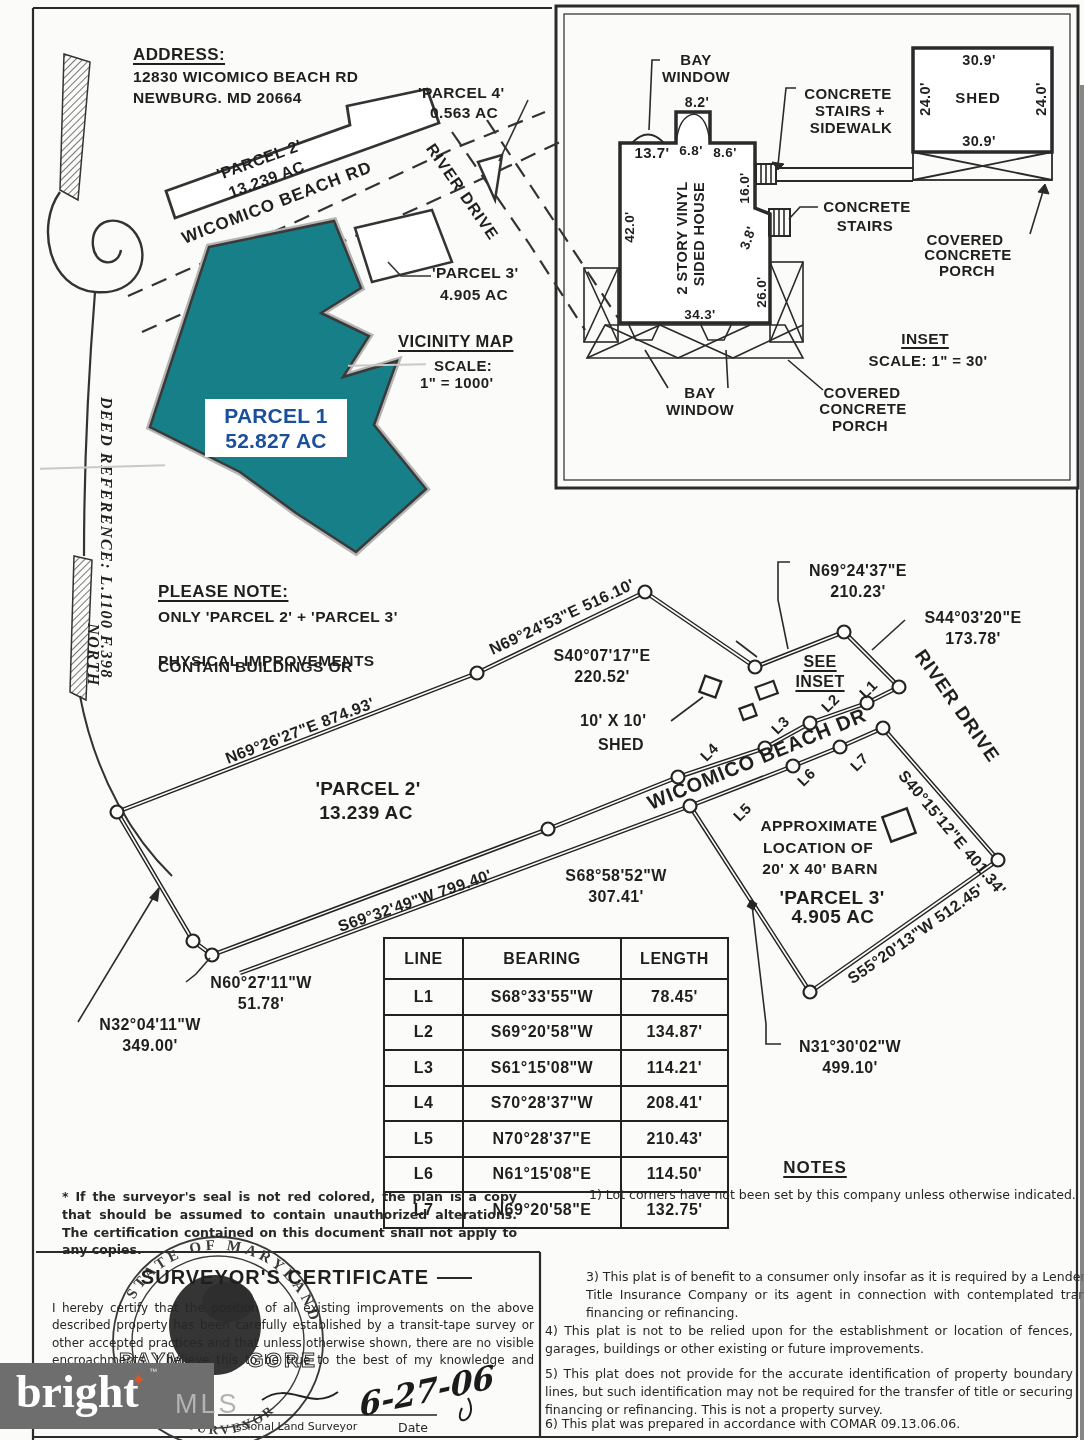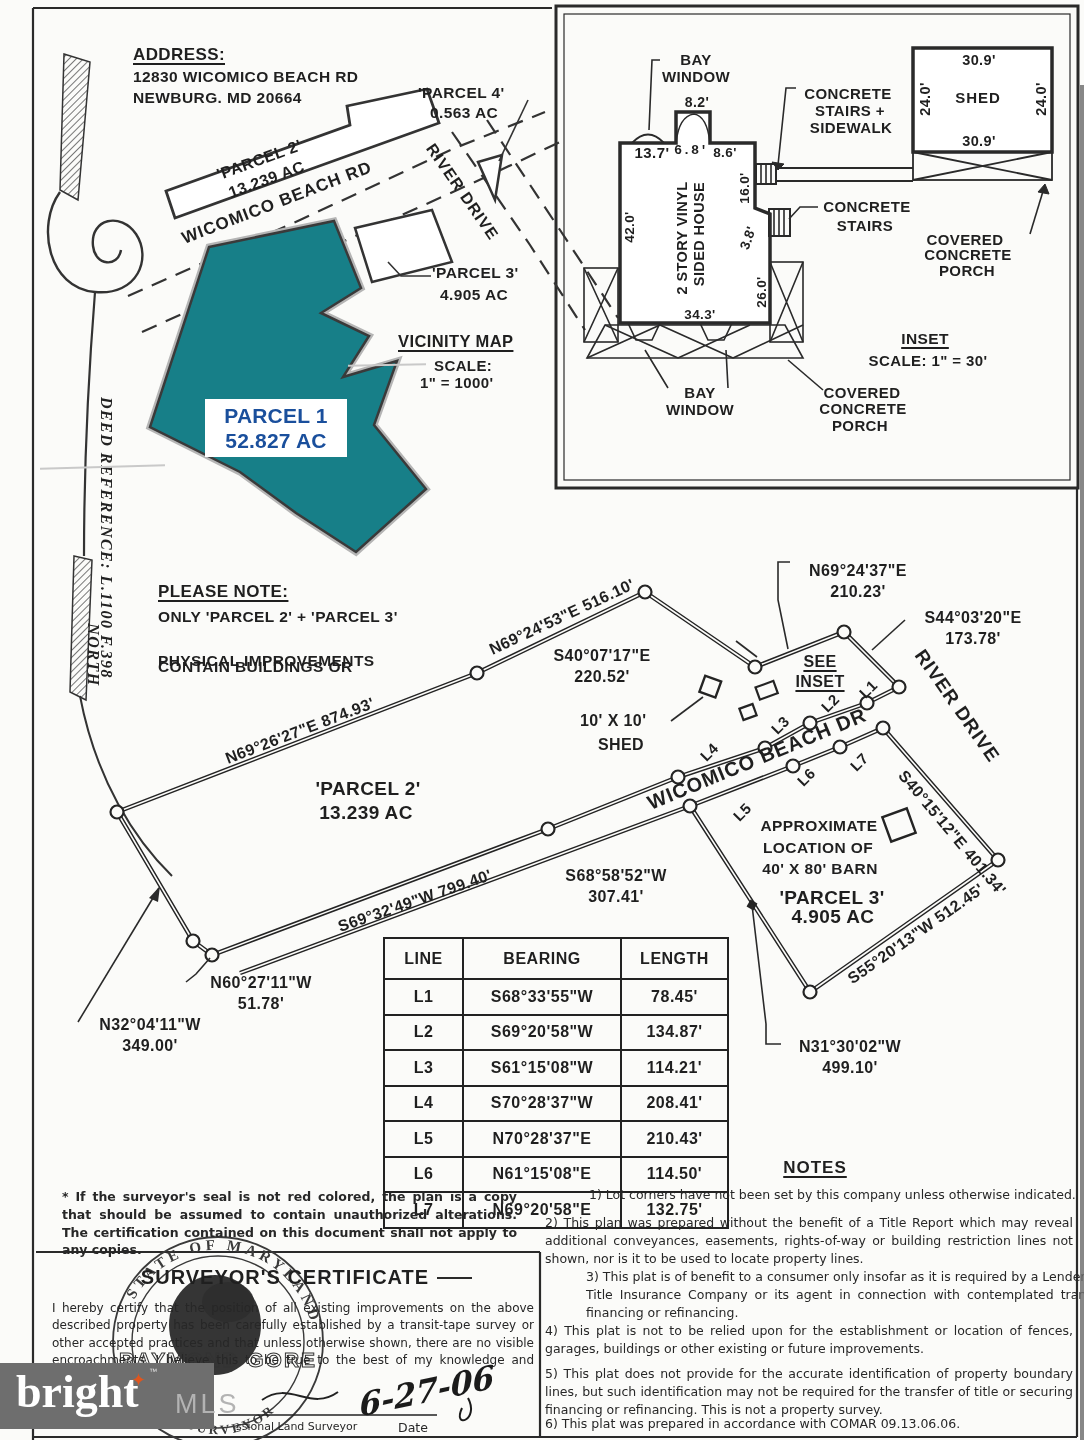--- a/index.html
+++ b/index.html
@@ -212,21 +212,21 @@
 
   <div class="d ul" style="left:158px;top:582px;font-size:17px;">PLEASE NOTE:</div>
   <div class="d" style="left:158px;top:608px;font-size:15.5px;">ONLY 'PARCEL 2' + 'PARCEL 3'</div>
   <div class="d" style="left:158px;top:630px;font-size:15.5px;margin-top:28px;">CONTAIN BUILDINGS OR</div>
   <div class="d" style="left:158px;top:652px;font-size:15.5px;">PHYSICAL IMPROVEMENTS</div>
 
   <div class="d" style="left:696px;top:59px;font-size:15px;transform:translate(-50%,-50%);">BAY</div>
   <div class="d" style="left:696px;top:76px;font-size:15px;transform:translate(-50%,-50%);">WINDOW</div>
   <div class="d" style="left:697px;top:102px;font-size:14px;transform:translate(-50%,-50%);">8.2'</div>
   <div class="d" style="left:652px;top:152px;font-size:15px;transform:translate(-50%,-50%);">13.7'</div>
-  <div class="d" style="left:691px;top:150px;font-size:13.5px;transform:translate(-50%,-50%);font-family:Liberation Mono, monospace;">6.8'</div>
+  <div class="d" style="left:691px;top:150px;font-size:13.5px;transform:translate(-50%,-50%);">6.8'</div>
   <div class="d" style="left:725px;top:152px;font-size:13.5px;transform:translate(-50%,-50%);">8.6'</div>
   <div class="d" style="left:629px;top:227px;font-size:13.5px;transform:translate(-50%,-50%) rotate(-90deg);">42.0'</div>
   <div class="d" style="left:682px;top:238px;font-size:14.5px;transform:translate(-50%,-50%) rotate(-90deg);">2 STORY VINYL</div>
   <div class="d" style="left:699px;top:234px;font-size:14.5px;transform:translate(-50%,-50%) rotate(-90deg);">SIDED HOUSE</div>
   <div class="d" style="left:744px;top:188px;font-size:13.5px;transform:translate(-50%,-50%) rotate(-90deg);">16.0'</div>
   <div class="d" style="left:748px;top:238px;font-size:13.5px;transform:translate(-50%,-50%) rotate(-70deg);">3.8'</div>
   <div class="d" style="left:761px;top:292px;font-size:13.5px;transform:translate(-50%,-50%) rotate(-90deg);">26.0'</div>
   <div class="d" style="left:700px;top:314px;font-size:13.5px;transform:translate(-50%,-50%);">34.3'</div>
   <div class="d" style="left:848px;top:93px;font-size:15px;transform:translate(-50%,-50%);">CONCRETE</div>
   <div class="d" style="left:850px;top:110px;font-size:15px;transform:translate(-50%,-50%);">STAIRS +</div>
@@ -287,21 +287,21 @@
     <div>N32°04'11"W</div>
     <div>349.00'</div>
   </div>
   <div class="d" style="left:757px;top:759px;font-size:20px;transform:translate(-50%,-50%) rotate(-22.5deg);letter-spacing:1px;">WICOMICO BEACH DR</div>
   <div class="d ul" style="left:820px;top:662px;transform:translate(-50%,-50%);">SEE</div>
   <div class="d ul" style="left:820px;top:682px;transform:translate(-50%,-50%);">INSET</div>
   <div class="d" style="left:580px;top:712px;">10' X 10'</div>
   <div class="d" style="left:598px;top:736px;">SHED</div>
   <div class="d" style="left:819px;top:826px;font-size:15.5px;transform:translate(-50%,-50%);">APPROXIMATE</div>
   <div class="d" style="left:818px;top:848px;font-size:15.5px;transform:translate(-50%,-50%);">LOCATION OF</div>
-  <div class="d" style="left:820px;top:869px;font-size:15.5px;transform:translate(-50%,-50%);">40' X 80' BARN</div>
+  <div class="d" style="left:820px;top:869px;font-size:15.5px;transform:translate(-50%,-50%);">20' X 40' BARN</div>
   <div class="d" style="left:368px;top:789px;font-size:19px;transform:translate(-50%,-50%);">'PARCEL 2'</div>
   <div class="d" style="left:366px;top:813px;font-size:19px;transform:translate(-50%,-50%);">13.239 AC</div>
   <div class="d" style="left:832px;top:898px;font-size:19px;transform:translate(-50%,-50%);">'PARCEL 3'</div>
   <div class="d" style="left:833px;top:917px;font-size:19px;transform:translate(-50%,-50%);">4.905 AC</div>
   <div class="d" style="left:868px;top:689px;font-size:15px;transform:translate(-50%,-50%) rotate(-45deg);">L1</div>
   <div class="d" style="left:830px;top:703px;font-size:15px;transform:translate(-50%,-50%) rotate(-45deg);">L2</div>
   <div class="d" style="left:780px;top:725px;font-size:15px;transform:translate(-50%,-50%) rotate(-45deg);">L3</div>
   <div class="d" style="left:709px;top:752px;font-size:15px;transform:translate(-50%,-50%) rotate(-45deg);">L4</div>
   <div class="d" style="left:742px;top:812px;font-size:15px;transform:translate(-50%,-50%) rotate(-45deg);">L5</div>
   <div class="d" style="left:806px;top:777px;font-size:15px;transform:translate(-50%,-50%) rotate(-45deg);">L6</div>
@@ -347,21 +347,20 @@
     <tr>
           <td>L7</td>
           <td>N69°20'58"E</td>
           <td>132.75'</td>
         </tr>
   </tbody>
     </table>
 
   <div class="d ul" style="left:815px;top:1168px;font-size:17px;transform:translate(-50%,-50%);letter-spacing:1px;">NOTES</div>
   <div class="note" style="left:545px;top:1186px;margin-left:44px;">1)  Lot corners have not been set by this company unless otherwise indicated.</div>
-  <div class="note" style="left:545px;top:1214px;">2)  This plan was prepared without the benefit of a Title Report which may reveal additional conveyances, easements, rights-of-way or building restriction lines not shown, nor is it to be used to locate property lines.</div>
   <div class="note" style="left:545px;top:1268px;margin-left:41px;">3)  This plat is of benefit to a consumer only insofar as it is required by a Lender or a Title Insurance Company or its agent in connection with contemplated transfer, financing or refinancing.</div>
   <div class="note" style="left:545px;top:1322px;">4)  This plat is not to be relied upon for the establishment or location of fences, garages, buildings or other existing or future improvements.</div>
   <div class="note" style="left:545px;top:1365px;">5)  This plat does not provide for the accurate identification of property boundary lines, but such identification may not be required for the transfer of title or securing financing or refinancing. This is not a property survey.</div>
   <div class="note" style="left:545px;top:1415px;">6)  This plat was prepared in accordance with COMAR 09.13.06.06.</div>
   <div class="note" style="left:62px;top:1188px;width:455px;font-weight:700;">* If the surveyor's seal is not red colored, the plan is a copy that should be assumed to contain unauthorized alterations.  The certification contained on this document shall not apply to any copies.</div>
 
   <div class="d" style="left:285px;top:1277px;font-size:20px;transform:translate(-50%,-50%);letter-spacing:1px;">SURVEYOR'S CERTIFICATE</div>
   <div class="smallprint" style="position:absolute;left:52px;top:1300px;width:482px;text-align:justify;font-size:12px;">I hereby certify that the position of all existing improvements on the above described property has been carefully established by a transit-tape survey or other accepted practices and that unless otherwise shown, there are no visible encroachments. I believe this to be true to the best of my knowledge and available information.</div>
   <div class="script" style="left:358px;top:1372px;">6-27-06</div>
   <div class="smallprint" style="position:absolute;left:236px;top:1419px;font-size:11px;">ssional Land Surveyor</div>

